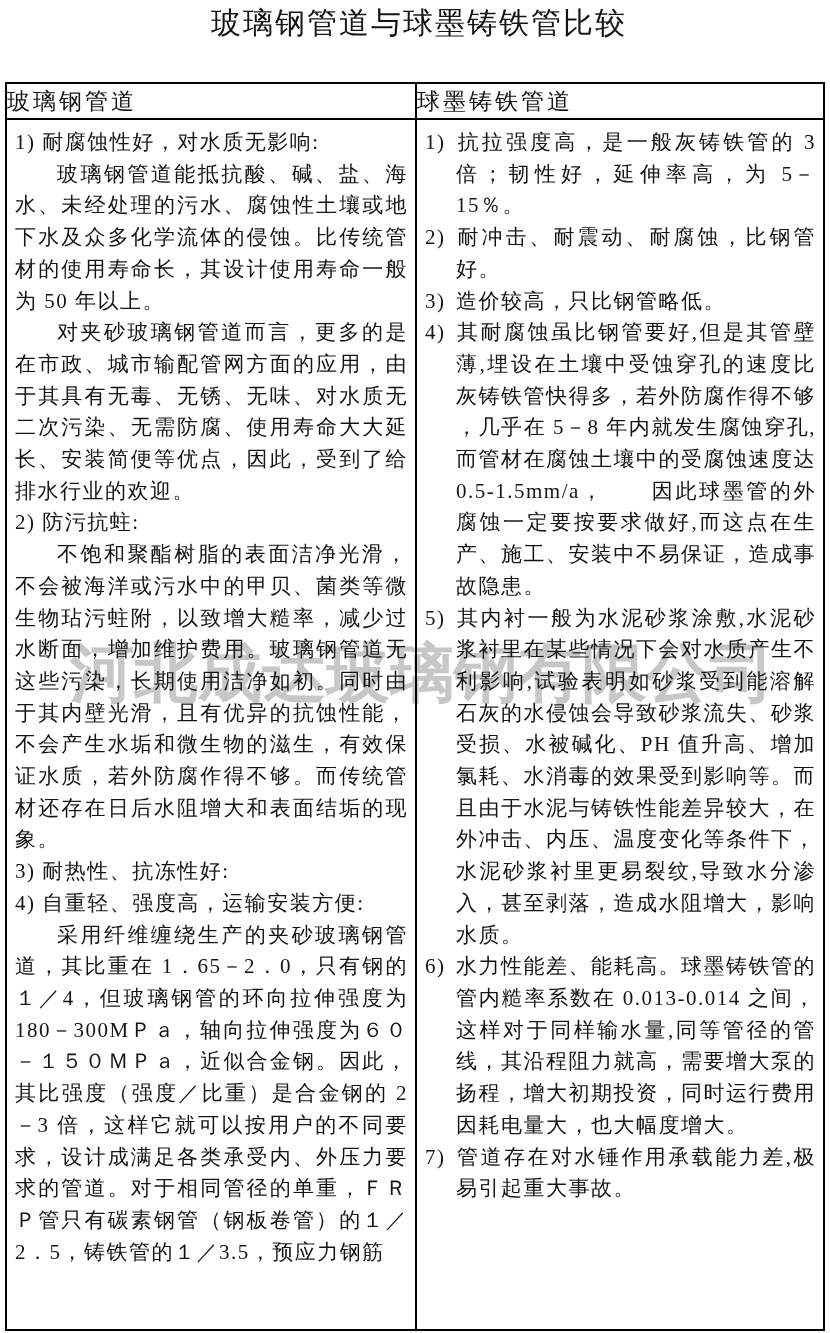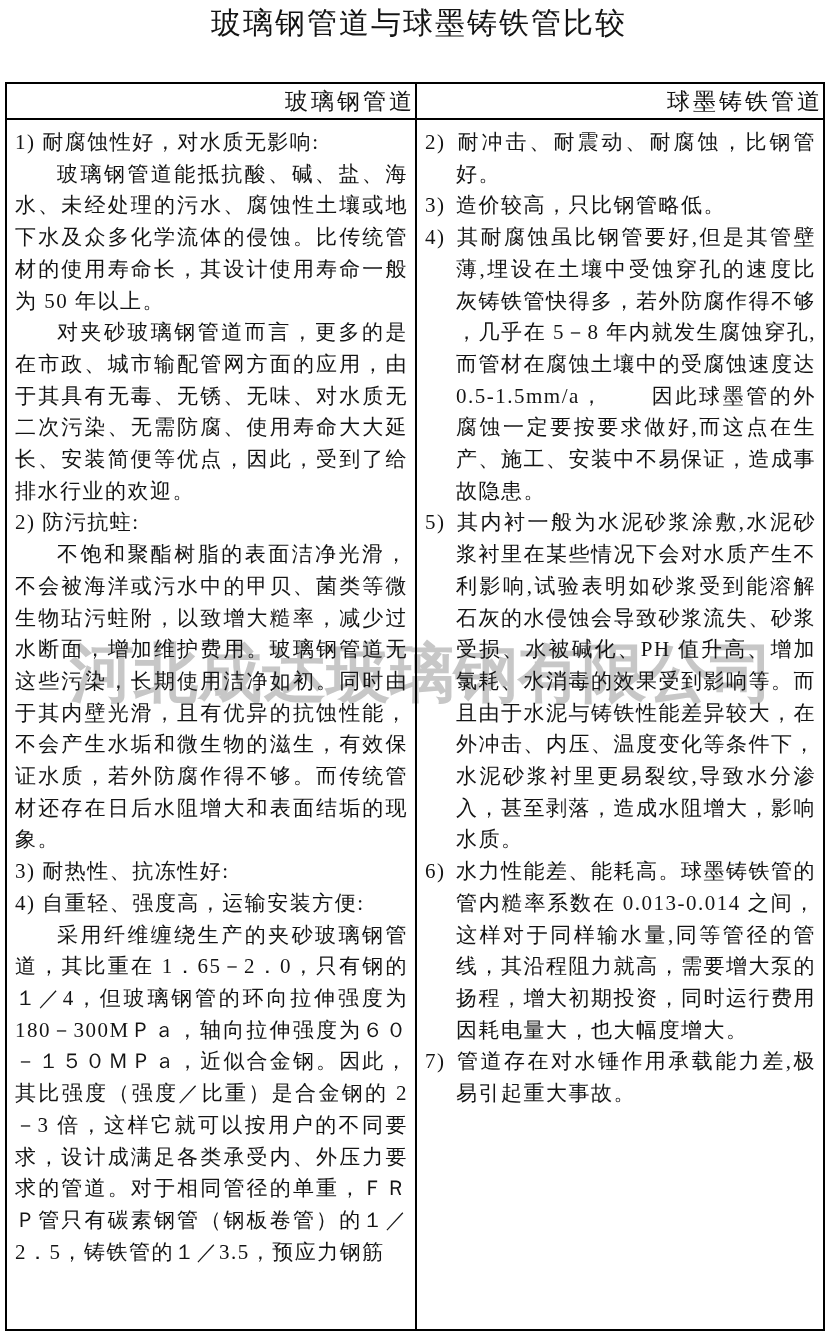--- a/index.html
+++ b/index.html
@@ -19,21 +19,21 @@
     font-size:64px;font-weight:bold;color:#c7c7c7;
     letter-spacing:0;white-space:nowrap;user-select:none;text-align:right;
   }
   .doc-table{
     position:absolute;left:5px;top:82px;width:816px;height:1245px;
     border:2px solid #000;z-index:1;background:transparent;
     display:grid;grid-template-columns:410px 1fr;grid-template-rows:36px 1fr;
   }
   .th{
     border-bottom:2px solid #000;
-    font-size:23px;line-height:36px;text-align:right;
+    font-size:23px;line-height:36px;text-align:left;
     letter-spacing:3px;overflow:hidden;
   }
   .th-left{border-right:2px solid #000}
   .cell{
     padding:7px 7px 0 8px;overflow:hidden;
     font-size:21px;line-height:31.7px;letter-spacing:1.5px;
     text-align:justify;
   }
   .cell-left{border-right:2px solid #000}
   .cell p{margin:0}
@@ -68,20 +68,21 @@
       <p class="line heading">3) 耐热性、抗冻性好:</p>
 
 
       <p class="line heading">4) 自重轻、强度高，运输安装方便:</p>
 
       <p class="line para">采用纤维缠绕生产的夹砂玻璃钢管道，其比重在 1．65－2．0，只有钢的１／4，但玻璃钢管的环向拉伸强度为 180－300MＰａ，轴向拉伸强度为６０－１５０ＭＰａ，近似合金钢。因此，其比强度（强度／比重）是合金钢的 2－3 倍，这样它就可以按用户的不同要求，设计成满足各类承受内、外压力要求的管道。对于相同管径的单重，ＦＲＰ管只有碳素钢管（钢板卷管）的１／2．5，铸铁管的１／3.5，预应力钢筋</p>
     </div>
 
   <div class="cell">
 
+      <p class="num-item"><span class="num">1)</span><span>抗拉强度高，是一般灰铸铁管的 3 倍；韧性好，延伸率高，为 5－15％。</span></p>
 
       <p class="num-item"><span class="num">2)</span><span>耐冲击、耐震动、耐腐蚀，比钢管好。</span></p>
 
       <p class="num-item"><span class="num">3)</span><span>造价较高，只比钢管略低。</span></p>
 
       <p class="num-item"><span class="num">4)</span><span>其耐腐蚀虽比钢管要好,但是其管壁薄,埋设在土壤中受蚀穿孔的速度比灰铸铁管快得多，若外防腐作得不够 ，几乎在 5－8 年内就发生腐蚀穿孔,而管材在腐蚀土壤中的受腐蚀速度达 0.5-1.5mm/a，　　因此球墨管的外腐蚀一定要按要求做好,而这点在生产、施工、安装中不易保证，造成事故隐患。</span></p>
 
       <p class="num-item"><span class="num">5)</span><span>其内衬一般为水泥砂浆涂敷,水泥砂浆衬里在某些情况下会对水质产生不利影响,试验表明如砂浆受到能溶解石灰的水侵蚀会导致砂浆流失、砂浆受损、水被碱化、PH 值升高、增加氯耗、水消毒的效果受到影响等。而且由于水泥与铸铁性能差异较大，在外冲击、内压、温度变化等条件下，水泥砂浆衬里更易裂纹,导致水分渗入，甚至剥落，造成水阻增大，影响水质。</span></p>
 
       <p class="num-item"><span class="num">6)</span><span>水力性能差、能耗高。球墨铸铁管的管内糙率系数在 0.013-0.014 之间，这样对于同样输水量,同等管径的管线，其沿程阻力就高，需要增大泵的扬程，增大初期投资，同时运行费用因耗电量大，也大幅度增大。</span></p>

